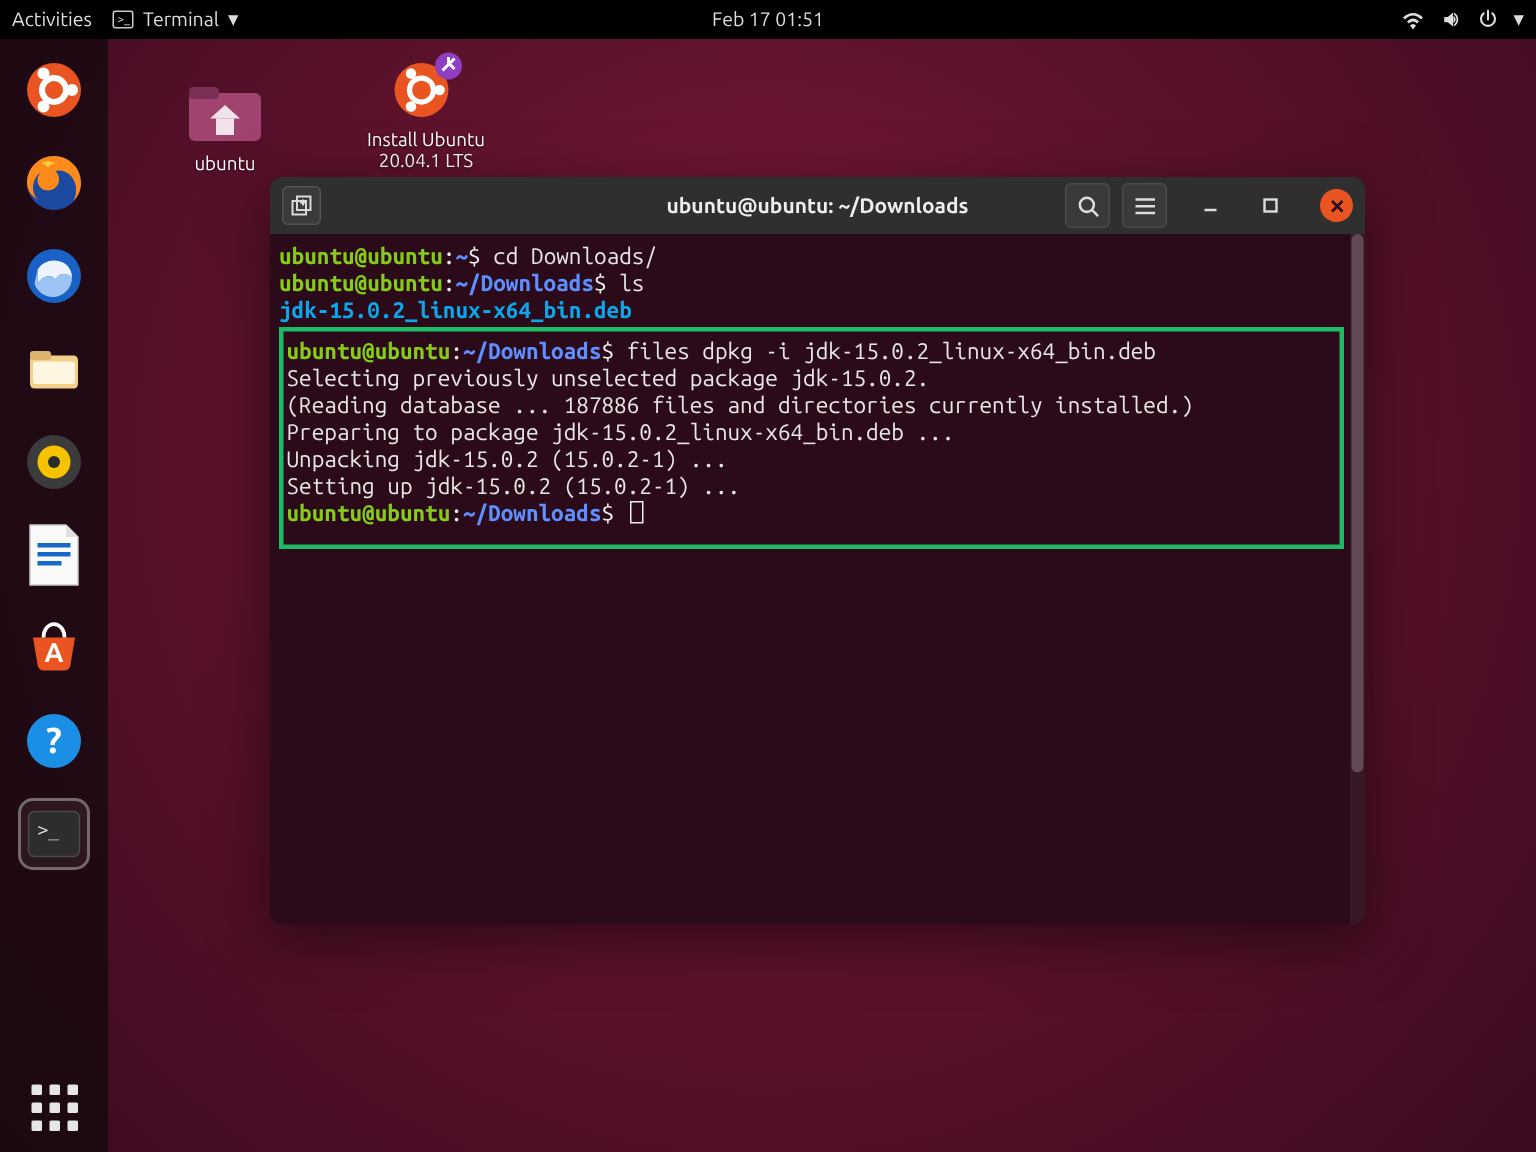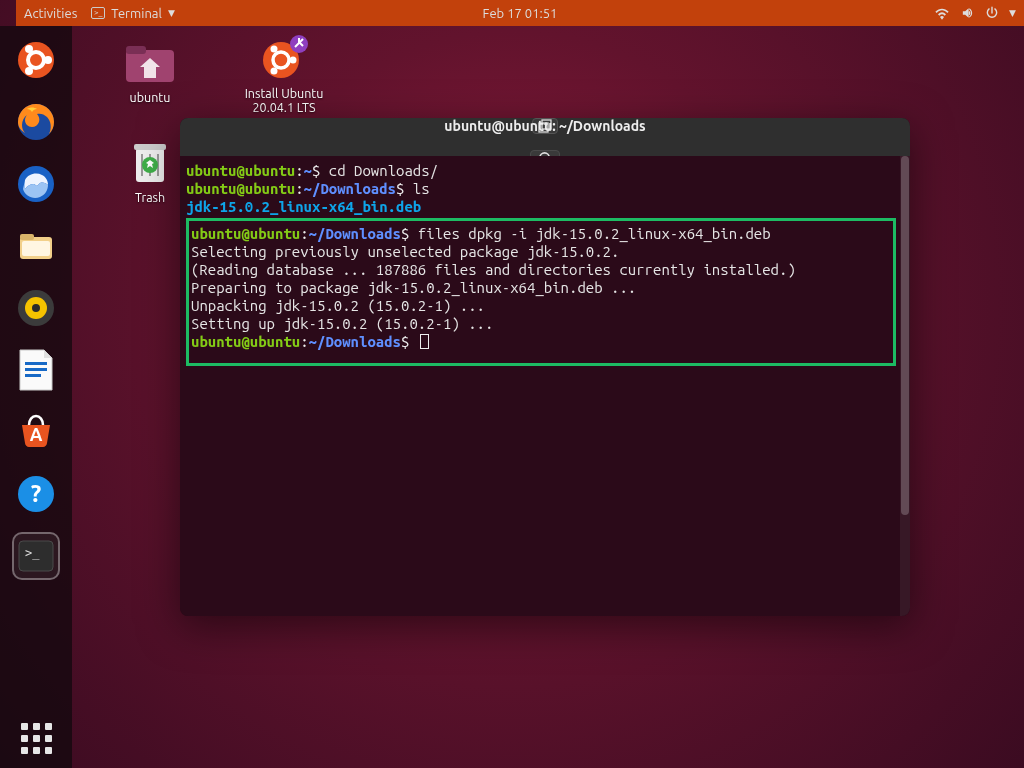--- a/index.html
+++ b/index.html
@@ -6,22 +6,22 @@
   html, body {
     width: 1024px; height: 768px; overflow: hidden;
     font-family: "Ubuntu", "DejaVu Sans", sans-serif;
     background: radial-gradient(circle at 50% 40%, #8a1a3a 0%, #62132d 40%, #3b0b21 100%);
     color: #fff;
   }
 
   
   .topbar {
     position: absolute; top: 0; left: 0; right: 0; height: 26px;
-    background: #c2410c; display: flex; align-items: center;
-    font-size: 13px; color: #ddd; padding: 0 8px; margin-left: 16px;
+    background: #000000; display: flex; align-items: center;
+    font-size: 13px; color: #ddd; padding: 0 8px;
   }
   .topbar .left { display: flex; align-items: center; gap: 14px; }
   .topbar .center { position: absolute; left: 50%; transform: translateX(-50%); }
   .topbar .right { margin-left: auto; display: flex; align-items: center; gap: 10px; }
   .topbar .appmenu { display: flex; align-items: center; gap: 6px; }
   .topbar .appmenu .termicon {
     width: 14px; height: 12px; border: 1px solid #ccc; border-radius: 2px;
     display: inline-flex; align-items: center; justify-content: center;
     font-size: 8px; line-height: 1;
   }
@@ -65,21 +65,21 @@
   .desktop-icon .ic { width: 54px; height: 48px; margin: 0 auto 4px; }
 
   
   .termwin {
     position: absolute; top: 92px; left: 108px; width: 730px; height: 498px;
     background: #2b0a19; border-radius: 8px; overflow: hidden;
     box-shadow: 0 10px 40px rgba(0,0,0,.5);
   }
   .termwin .titlebar {
     height: 38px; background: #2f2f2f; display: flex; align-items: center;
-    padding: 0 8px; gap: 8px; color: #eee; font-weight: 600; font-size: 14px; flex-direction: column;
+    padding: 0 8px; gap: 8px; color: #eee; font-weight: 600; font-size: 14px;
   }
   .termwin .titlebar .title { position: absolute; left: 50%; transform: translateX(-50%); }
   .termwin .titlebar .tabbtn {
     width: 26px; height: 26px; border: 1px solid #555; border-radius: 4px;
     display: flex; align-items: center; justify-content: center; cursor:pointer;
     background: #3a3a3a;
   }
   .termwin .titlebar .toolbtn {
     width: 30px; height: 30px; border: 1px solid #4a4a4a; border-radius: 4px;
     display: flex; align-items: center; justify-content: center; cursor:pointer;
@@ -226,21 +226,21 @@
         <span></span>
         <span></span>
       <span></span>
         <span></span>
         <span></span>
     </div>
   </div>
 </div>
 
 <div class="desktop">
-  <div class="desktop-icon" style="top:12px; left:18px;">
+  <div class="desktop-icon" style="top:24px; left:18px;">
     <div class="ic">
       <svg width="54" height="48" viewBox="0 0 54 48">
           <rect x="3" y="12" width="48" height="32" rx="4" fill="#a0436f"></rect>
           <rect x="3" y="8" width="20" height="8" rx="3" fill="#7a2f55"></rect>
           <path d="M27 20l10 9H17z" fill="#fff" opacity=".85"></path>
           <rect x="21" y="29" width="12" height="11" fill="#fff" opacity=".85"></rect>
         </svg>
     </div>
     <div>ubuntu</div>
   </div>
@@ -263,32 +263,20 @@
           <path d="M36 13l8-8" stroke="#fff" stroke-width="2" fill="none"></path>
           <path d="M36 13l8-8" stroke="#fff" stroke-width="0"></path>
           <path d="M44 13l-8-8" stroke="#fff" stroke-width="0"></path>
           <path d="M40 4v4l4 4" fill="none" stroke="#fff" stroke-width="2"></path>
         </svg>
     </div>
     <div>Install Ubuntu</div>
     <div>20.04.1 LTS</div>
   </div>
 
-  <div class="desktop-icon" style="top:112px; left:18px;">
-    <div class="ic">
-      <svg width="44" height="48" viewBox="0 0 44 48">
-          <rect x="8" y="10" width="28" height="34" rx="3" fill="#eee"></rect>
-          <rect x="6" y="6" width="32" height="6" rx="2" fill="#ccc"></rect>
-          <path d="M14 16v22M22 16v22M30 16v22" stroke="#9a9a9a" stroke-width="2"></path>
-          <circle cx="22" cy="27" r="8" fill="#3fae49"></circle>
-          <path d="M22 22l4 3-2 1 1 4-3-2-3 2 1-4-2-1z" fill="#fff"></path>
-        </svg>
-    </div>
-    <div>Trash</div>
-  </div>
 
   <div class="termwin">
     <div class="titlebar">
       <div class="tabbtn">
         <svg width="14" height="14" viewBox="0 0 14 14">
             <rect x="1" y="4" width="9" height="9" fill="none" stroke="#ddd" stroke-width="1.3"></rect>
             <path d="M10 1h3v3M13 1l-4 4" stroke="#ddd" stroke-width="1.3" fill="none" opacity="0"></path>
             <path d="M4 1h9v9" fill="none" stroke="#ddd" stroke-width="1.3" opacity="0"></path>
             <rect x="4" y="1" width="9" height="9" fill="none" stroke="#ddd" stroke-width="1.3"></rect>
             <path d="M8 3v4M6 5h4" stroke="#ddd" stroke-width="1.3"></path>

